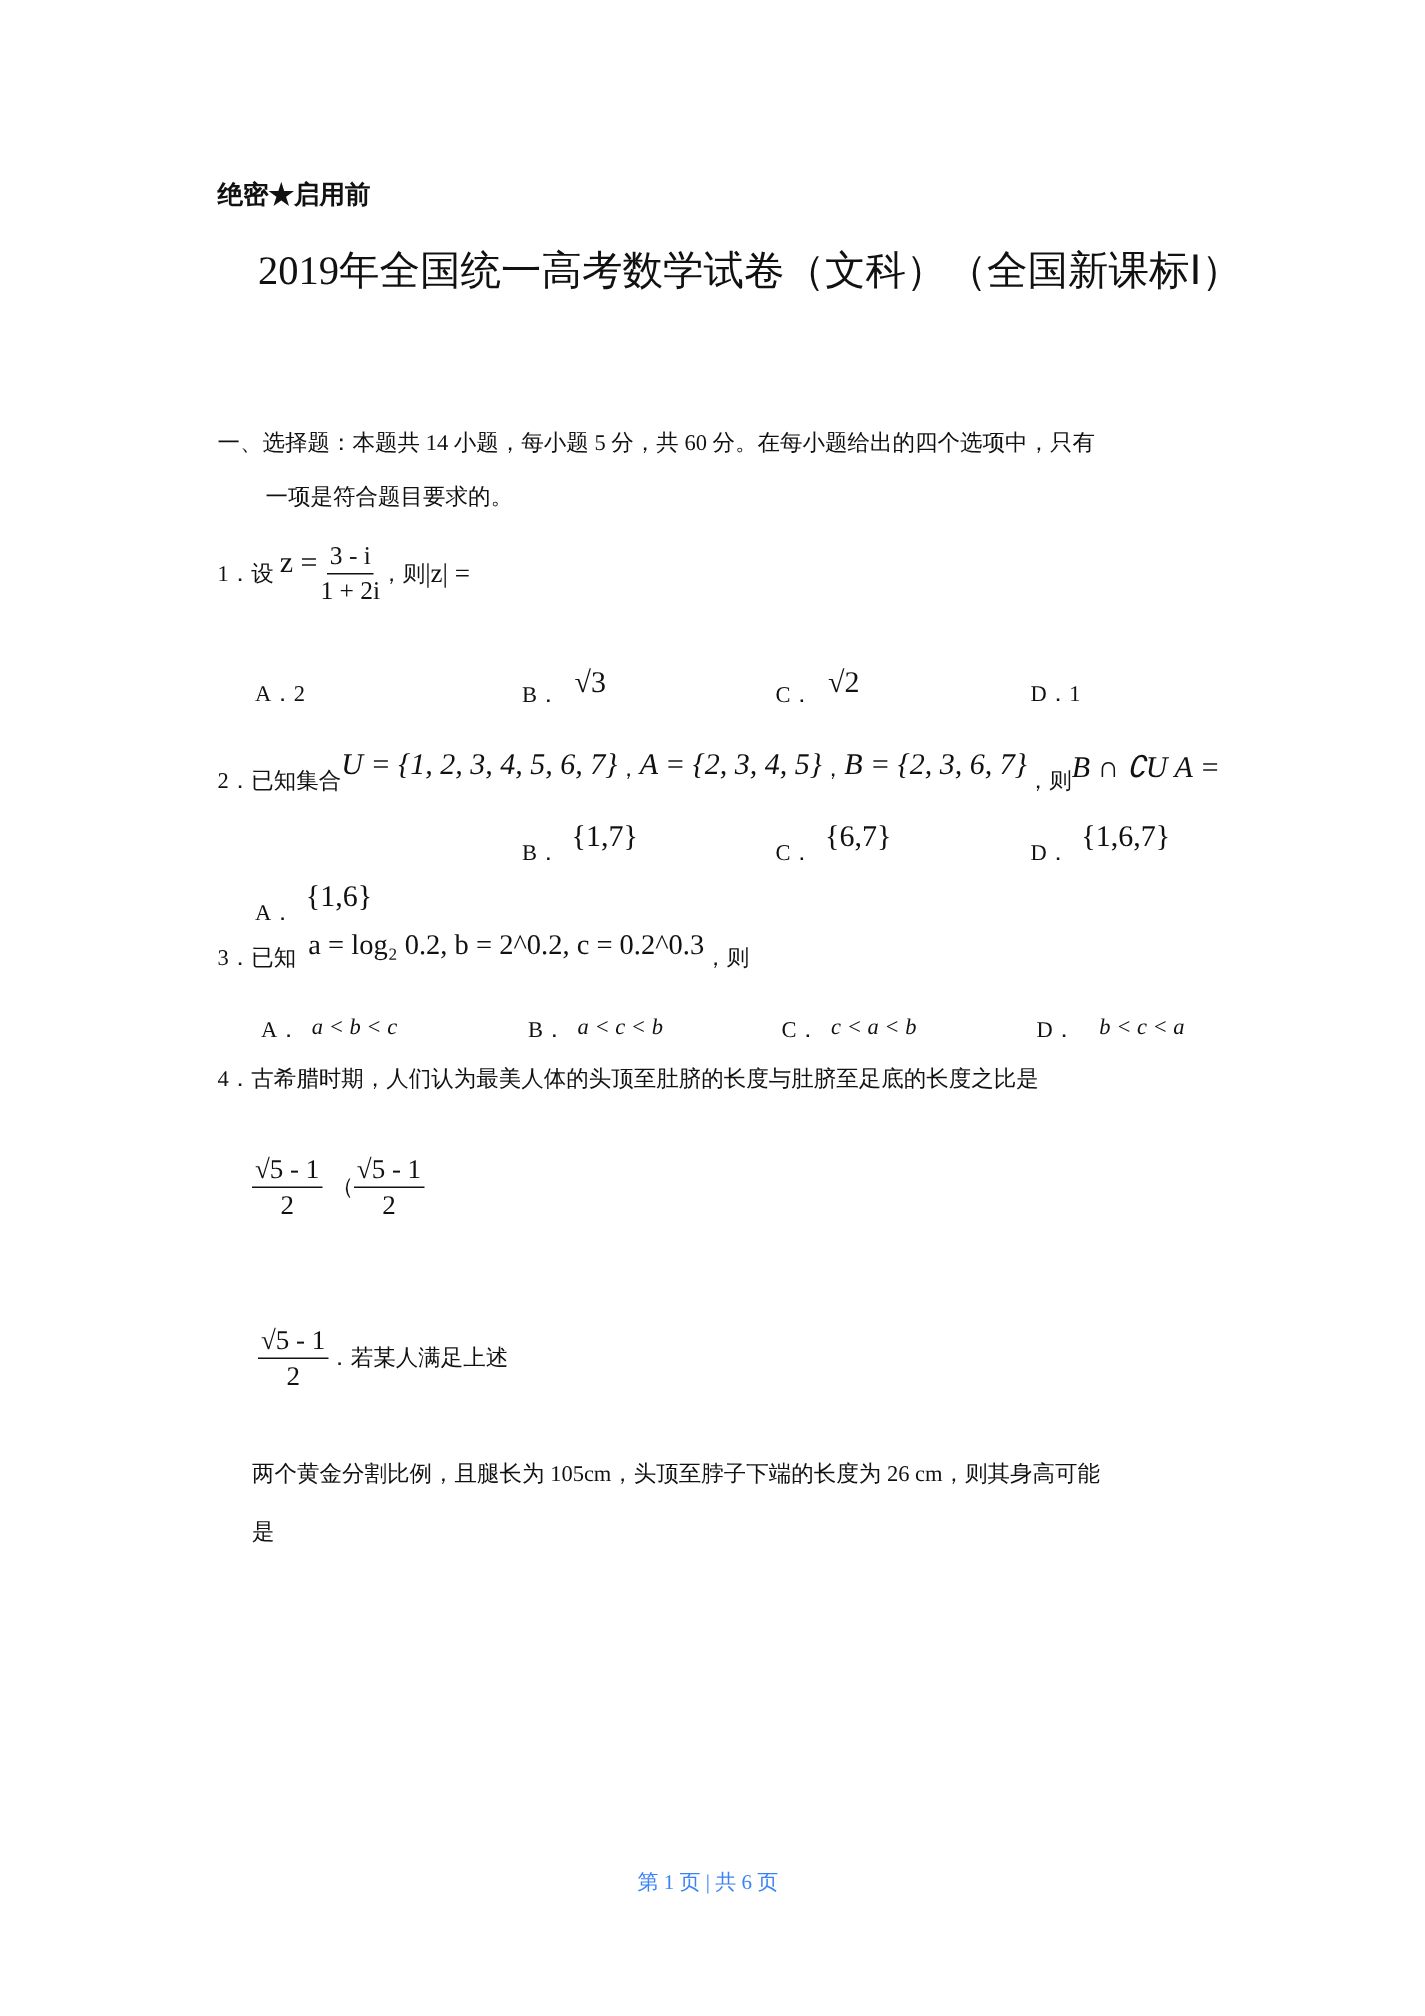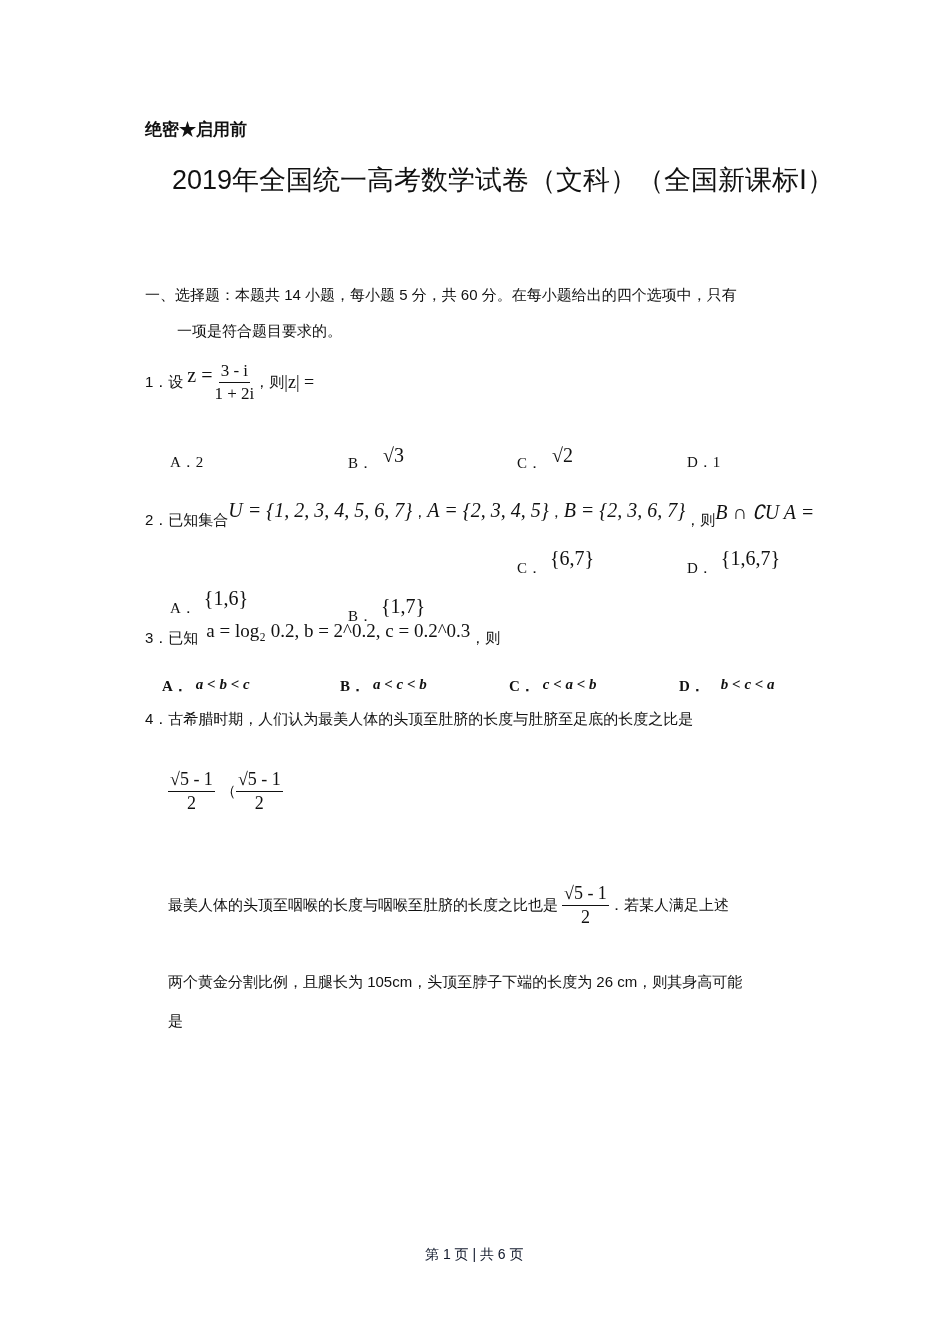--- a/index.html
+++ b/index.html
@@ -1,19 +1,19 @@
 <!DOCTYPE html>
 <html><head>
 <meta charset="utf-8">
 <style>
   html, body { margin:0; padding:0; background:#ffffff; }
   body { width:950px; height:1344px; position:relative; overflow:hidden;
          font-family:"DejaVu Serif","Liberation Serif",serif; color:#111; }
   .abs { position:absolute; white-space:nowrap; }
-  .cjk { font-family:Liberation Sans, sans-serif; }
+  .cjk { font-family:Liberation Serif, serif; }
   .serif { font-family:"Liberation Serif","DejaVu Serif",serif; }
   .bold { font-weight:bold; }
   .txt { font-size:15px; }
   .math { font-family:"Liberation Serif","DejaVu Serif",serif; font-size:20px; }
   .mathi { font-style:italic; }
   .frac { display:inline-flex; flex-direction:column; align-items:center; vertical-align:middle; line-height:1.05; }
   .frac .num { border-bottom:1.3px solid #111; padding:0 2px 2px 2px; }
   .frac .den { padding-top:2px; }
 </style>
 </head>
@@ -60,39 +60,39 @@
   <span class="cjk txt" style="padding-bottom:6px;">，则</span>
   <span class="math mathi" style="padding-bottom:12px;">B ∩ ∁U A =</span>
 </div>
 <div class="abs" style="left:170px;top:555px;width:650px;height:36px;">
   <div class="abs" style="left:0;top:0;display:flex;align-items:flex-end;">
       <span class="serif txt">A．</span>
       <span class="math" style="margin-left:8px;position:relative;top:-8px;margin-top:40px;">{1,6}</span>
     </div>
   <div class="abs" style="left:178px;top:0;display:flex;align-items:flex-end;">
       <span class="serif txt">B．</span>
-      <span class="math" style="margin-left:8px;position:relative;top:-8px;margin-top:48px;">{1,7}</span>
+      <span class="math" style="margin-left:8px;position:relative;top:-8px;">{1,7}</span>
     </div>
   <div class="abs" style="left:347px;top:0;display:flex;align-items:flex-end;">
       <span class="serif txt">C．</span>
       <span class="math" style="margin-left:8px;position:relative;top:-8px;">{6,7}</span>
     </div>
   <div class="abs" style="left:517px;top:0;display:flex;align-items:flex-end;">
       <span class="serif txt">D．</span>
       <span class="math" style="margin-left:8px;position:relative;top:-8px;text-align:center;">{1,6,7}</span>
     </div>
 </div>
 
 <div class="abs" style="left:145px;top:612px;height:40px;display:flex;align-items:flex-end;">
   <span class="cjk txt" style="padding-bottom:4px;">3．</span>
   <span class="cjk txt" style="padding-bottom:4px;">已知</span>
   <span class="math" style="font-size:19px;padding-bottom:10px;margin-left:8px;">a = log₂ 0.2, b = 2^0.2, c = 0.2^0.3</span>
   <span class="cjk txt" style="padding-bottom:4px;">，则</span>
 </div>
-<div class="abs" style="left:162px;top:676px;width:650px;height:24px;font-weight:bold;">
+<div class="abs" style="left:174px;top:676px;width:650px;height:24px;">
   <div class="abs" style="left:0;top:0;"><span class="serif txt">A．</span><span class="serif mathi txt" style="margin-left:8px;position:relative;top:-2px;">a &lt; b &lt; c</span></div>
   <div class="abs" style="left:178px;top:0;"><span class="serif txt">B．</span><span class="serif mathi txt" style="margin-left:8px;position:relative;top:-2px;">a &lt; c &lt; b</span></div>
   <div class="abs" style="left:347px;top:0;"><span class="serif txt">C．</span><span class="serif mathi txt" style="margin-left:8px;position:relative;top:-2px;">c &lt; a &lt; b</span></div>
   <div class="abs" style="left:517px;top:0;"><span class="serif txt">D．</span><span class="serif mathi txt" style="margin-left:16px;position:relative;top:-2px;">b &lt; c &lt; a</span></div>
 </div>
 
 <div class="abs cjk txt" style="left:145px;top:710px;">
   <span>4．</span><span>古希腊时期，人们认为最美人体的头顶至肚脐的长度与肚脐至足底的长度之比是</span>
 </div>
 <div class="abs" style="left:168px;top:770px;display:flex;align-items:center;">
@@ -100,23 +100,22 @@
     <span class="num">√5 - 1</span>
     <span class="den">2</span>
   </span>
   <span class="cjk txt" style="margin-left:6px;">（</span>
   <span class="frac math" style="font-size:18px;">
     <span class="num">√5 - 1</span>
     <span class="den">2</span>
   </span>
 </div>
 <div class="abs" style="left:168px;top:884px;display:flex;align-items:center;">
-  <span class="cjk txt">最美人体的头顶至咽喉的长度与咽喉至肚脐的长度之比也是</span>
   <span class="frac math" style="font-size:18px;margin-left:4px;">
     <span class="num">√5 - 1</span>
     <span class="den">2</span>
   </span>
   <span class="cjk txt">．若某人满足上述</span>
 </div>
 <div class="abs cjk txt" style="left:168px;top:973px;">两个黄金分割比例，且腿长为 105cm，头顶至脖子下端的长度为 26 cm，则其身高可能</div>
 <div class="abs cjk txt" style="left:168px;top:1012px;">是</div>
 
-<div class="abs cjk" style="left:425px;top:1246px;font-size:14px;color:#0f172a;">第 1 页 | 共 6 页</div>
+<div class="abs cjk" style="left:425px;top:1246px;font-size:14px;color:#3b82f6;">第 1 页 | 共 6 页</div>
 
 </body></html>

